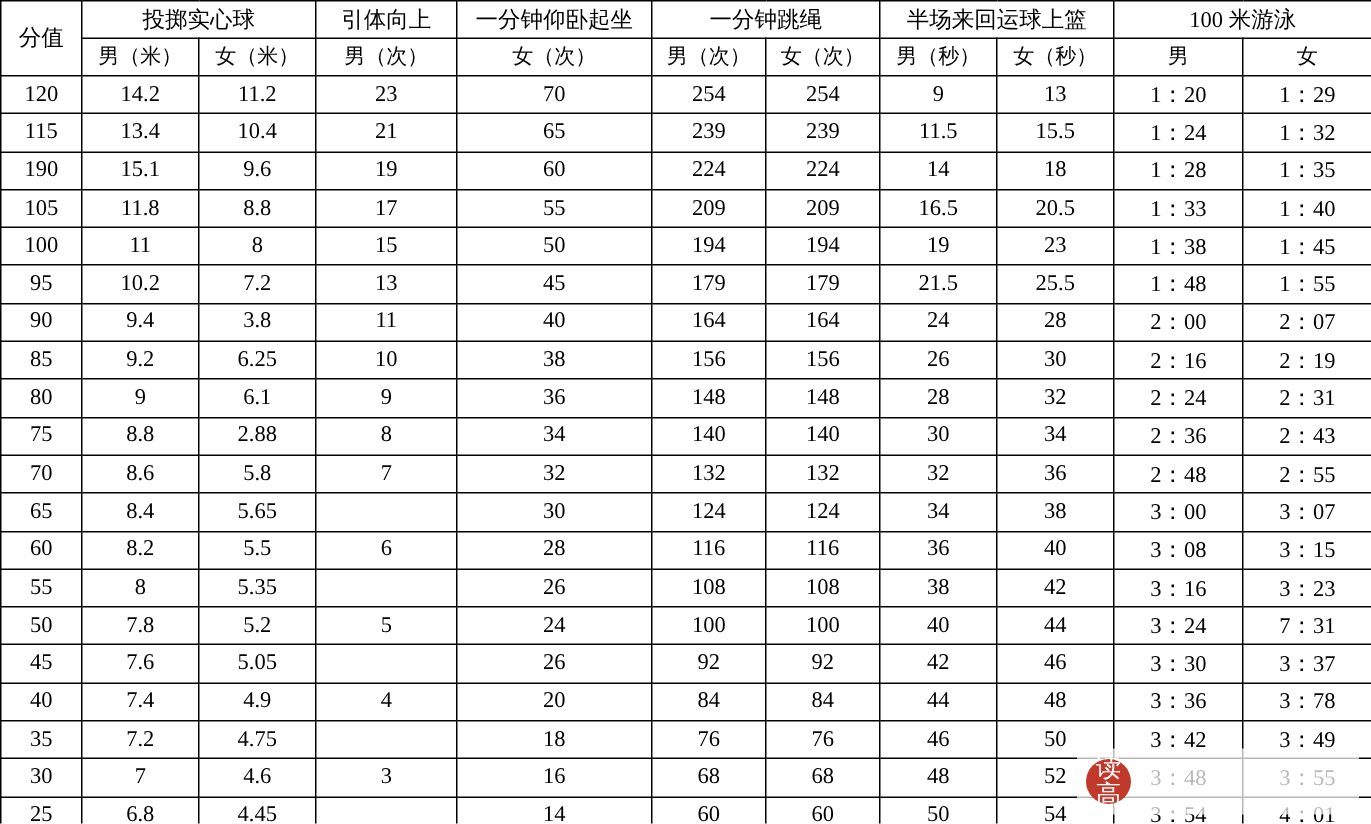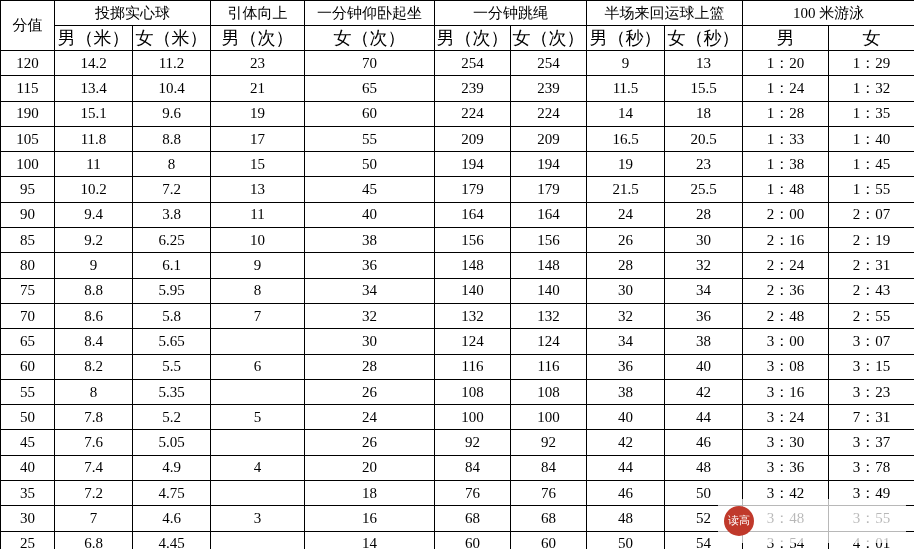--- a/index.html
+++ b/index.html
@@ -29,21 +29,21 @@
     font-weight: normal;
     white-space: nowrap;
     overflow: hidden;
   }
   thead td.group-head {
     height: 24px;
     font-size: 15px;
   }
   thead td.sub-head {
     height: 24px;
-    font-size: 18px;
+    font-size: 14px;
   }
   tbody td {
     height: 24.3px;
     font-size: 15px;
   }
   .col-score { width: 54px; }
   .col-a { width: 78px; }
   .col-b { width: 78px; }
   .col-pull { width: 94px; }
   .col-situp { width: 130px; }
@@ -67,21 +67,21 @@
     gap: 6px;
     padding: 0 6px;
     box-sizing: border-box;
   }
   .wm-badge {
     width: 30px;
     height: 30px;
     border-radius: 50%;
     background: #c0392b;
     color: #fff;
-    font-size: 11px;
+    font-size: 17px;
     line-height: 1.05;
     display: flex;
     align-items: center;
     justify-content: center;
     text-align: center;
     flex: 0 0 auto;
     font-family: Liberation Sans, sans-serif;
   }
   .wm-text {
     font-size: 19px;
@@ -245,21 +245,21 @@
         <td>148</td>
         <td>148</td>
         <td>28</td>
         <td>32</td>
         <td>2：24</td>
         <td>2：31</td>
       </tr>
       <tr>
         <td>75</td>
         <td>8.8</td>
-        <td>5.95</td>
+        <td>2.88</td>
         <td>8</td>
         <td>34</td>
         <td>140</td>
         <td>140</td>
         <td>30</td>
         <td>34</td>
         <td>2：36</td>
         <td>2：43</td>
       </tr>
       <tr>

